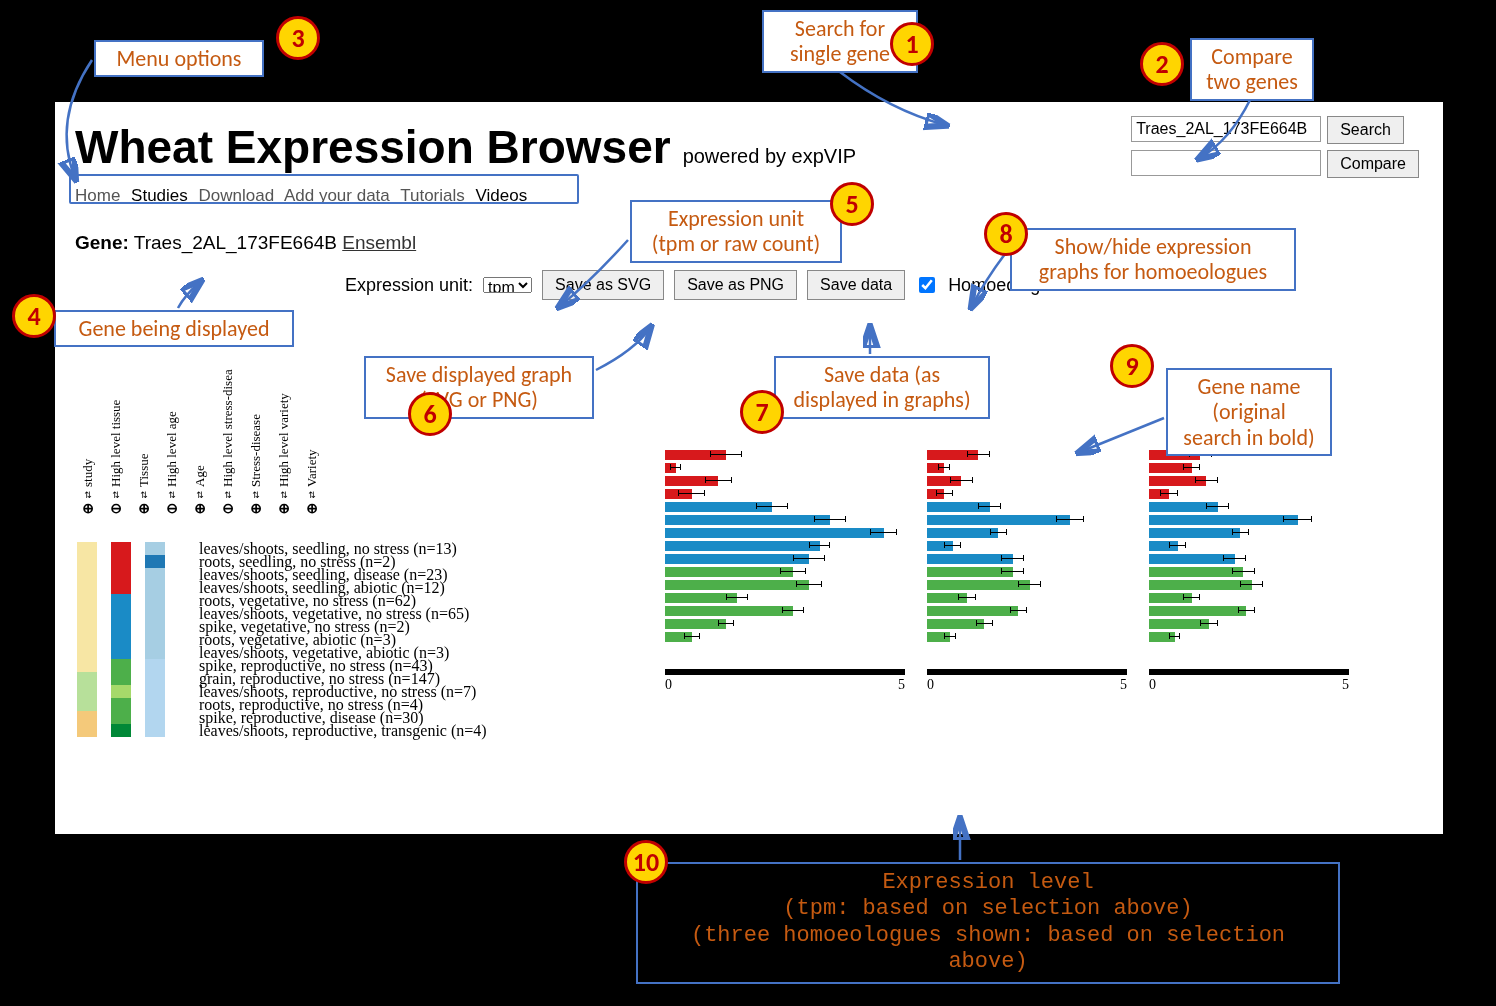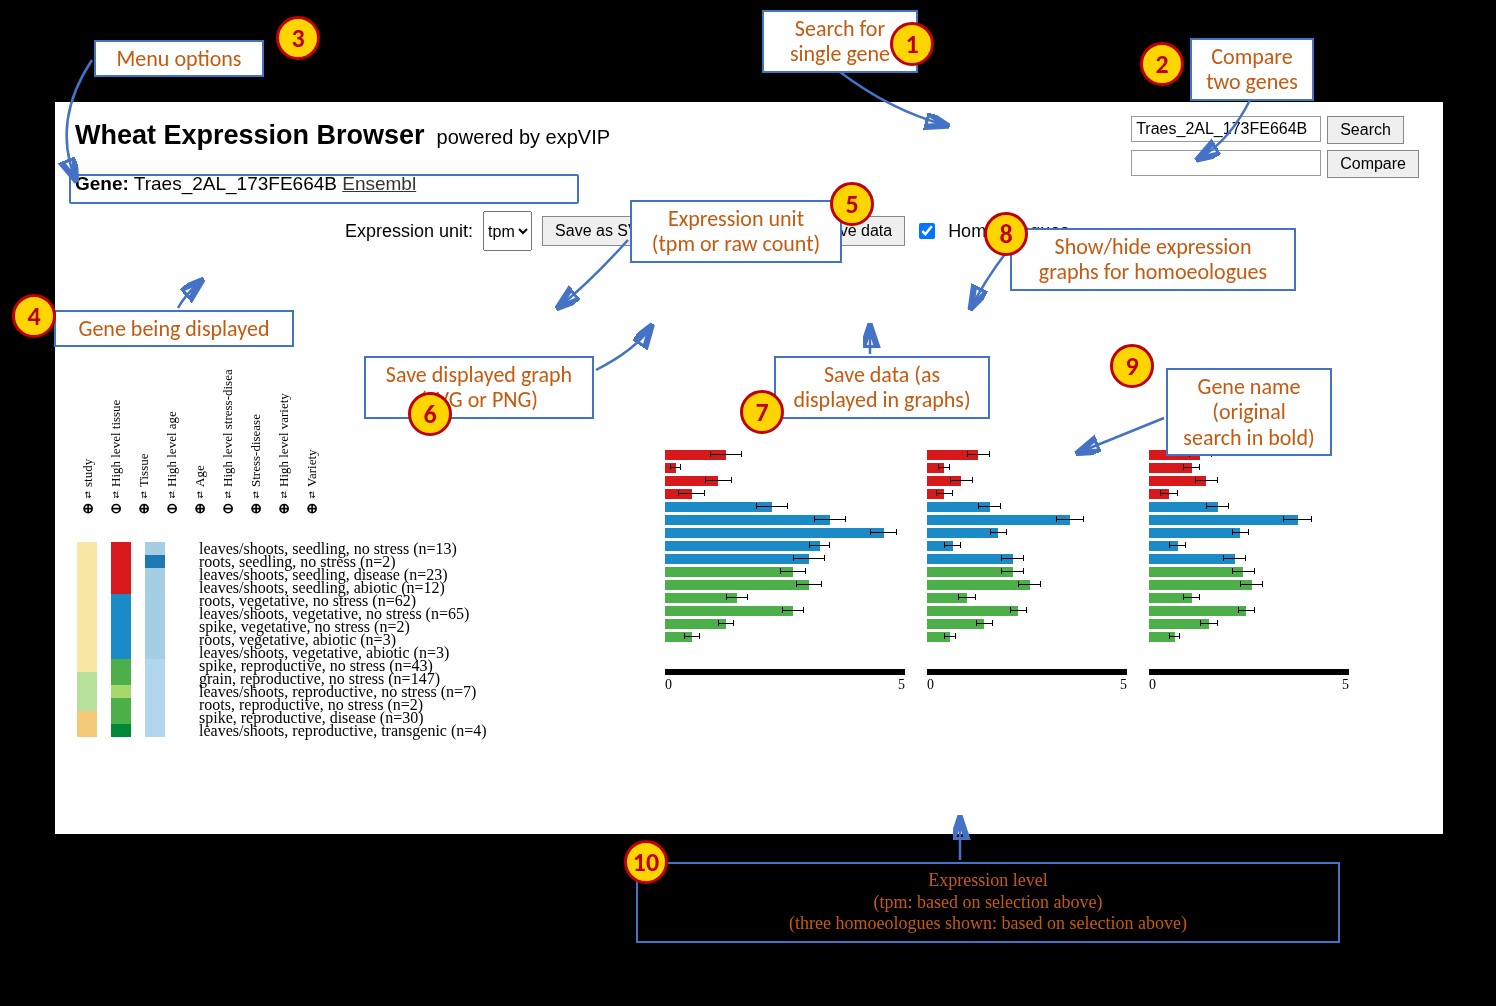--- a/index.html
+++ b/index.html
@@ -15,21 +15,21 @@
   .app-window {
     position: absolute;
     left: 55px;
     top: 102px;
     width: 1388px;
     height: 732px;
     background: #fff;
     overflow: hidden;
   }
   .title-row { padding: 18px 20px 8px 20px; }
-  .title-main { font-family: Verdana, Arial, sans-serif; font-size: 27px; font-weight: bold; display: inline; }
+  .title-main { font-family: Verdana, Arial, sans-serif; font-size: 46px; font-weight: bold; display: inline; }
   .title-sub { font-family: Verdana, Arial, sans-serif; font-size: 20px; font-weight: normal; display: inline; margin-left: 8px; }
   .nav-row { padding: 4px 20px 12px 20px; font-family: Verdana, Arial, sans-serif; font-size: 17px; }
   .nav-row a { color: #555; text-decoration: underline; margin-right: 6px; }
   .search-box {
     position: absolute;
     top: 14px;
     right: 24px;
     font-family: Arial, sans-serif;
     font-size: 16px;
   }
@@ -48,21 +48,21 @@
     height: 28px;
     padding: 2px 12px;
     background: #efefef;
     border: 1px solid #888;
     cursor: pointer;
   }
   .gene-row { padding: 14px 20px 6px 20px; font-size: 19px; font-family: Verdana, Arial, sans-serif; }
   .gene-row .lbl { font-weight: bold; }
   .gene-row a { color: #333; text-decoration: underline; text-align: right; }
   .controls-row { padding: 10px 20px 10px 290px; font-family: Verdana, Arial, sans-serif; font-size: 18px; display: flex; align-items: center; gap: 10px; }
-  .controls-row select { font-size: 16px; height: 40px; }
+  .controls-row select { font-size: 16px; height: 16px; }
   .controls-row button { font-family: Arial, sans-serif; font-size: 16px; height: 30px; padding: 2px 12px; background: #efefef; border: 1px solid #888; cursor: pointer; }
   .controls-row input[type=checkbox] { width: 16px; height: 16px; }
 
   
   .sort-area { position: absolute; left: 22px; top: 260px; display: flex; gap: 6px; }
   .sort-col { display: flex; flex-direction: column; align-items: center; width: 22px; }
   .sort-label { writing-mode: vertical-rl; transform: rotate(180deg); font-family: Georgia, serif; font-size: 13px; height: 125px; white-space: nowrap; text-align: left; }
   .sort-icons { display: flex; flex-direction: column; align-items: center; gap: 2px; font-size: 11px; line-height: 1; margin-top: 4px; }
   .sort-icons .arrow { font-size: 9px; }
   .sort-icons .pm { font-size: 14px; font-weight: bold; }
@@ -123,41 +123,49 @@
     display: flex; align-items:center; justify-content:center;
     z-index: 60;
   }
   svg.arrow { position:absolute; z-index:40; pointer-events:none; }
   svg.arrow path { stroke:#4472c4; stroke-width:2.5; fill:none; }
   .bigcallout {
     position:absolute;
     border: 2px solid #4472c4;
     background: transparent;
     color: #c55a11;
-    font-family: Liberation Serif, serif;
-    font-size: 18px;
+    font-family: Liberation Mono, monospace;
+    font-size: 22px;
     text-align: center;
     padding: 6px 12px;
     line-height: 1.2;
   }
   
   .menu-highlight { position:absolute; border:2px solid #4472c4; border-radius:2px; background:transparent; z-index:1; }
 </style>
 </head>
 <body>
 
 <div class="app-window">
 
   <div class="menu-highlight" style="left:14px; top:72px; width:510px; height:30px;"></div>
 
   <div class="title-row">
     <span class="title-main">Wheat Expression Browser</span>
     <span class="title-sub">powered by expVIP</span>
   </div>
 
+  <div class="nav-row">
+    <a>Home</a>
+    <a style="color:#000; font-weight:normal;">Studies</a>
+    <a>Download</a>
+    <a>Add your data</a>
+    <a>Tutorials</a>
+    <a style="color:#000;">Videos</a>
+  </div>
 
   <div class="search-box">
     <div style="display:flex; gap:6px;">
       <input type="text" value="Traes_2AL_173FE664B" style="">
       <button>Search</button>
     </div>
     <div style="display:flex; gap:6px; margin-top:4px;">
       <input type="text" value="" style="">
       <button>Compare</button>
     </div>
@@ -307,21 +315,21 @@
         <div>leaves/shoots, seedling, disease (n=23)</div>
         <div>leaves/shoots, seedling, abiotic (n=12)</div>
         <div>roots, vegetative, no stress (n=62)</div>
         <div>leaves/shoots, vegetative, no stress (n=65)</div>
         <div>spike, vegetative, no stress (n=2)</div>
         <div>roots, vegetative, abiotic (n=3)</div>
         <div>leaves/shoots, vegetative, abiotic (n=3)</div>
         <div>spike, reproductive, no stress (n=43)</div>
         <div>grain, reproductive, no stress (n=147)</div>
         <div>leaves/shoots, reproductive, no stress (n=7)</div>
-        <div>roots, reproductive, no stress (n=2)</div>
+        <div>roots, reproductive, no stress (n=4)</div>
         <div>spike, reproductive, disease (n=30)</div>
         <div>leaves/shoots, reproductive, transgenic (n=4)</div>
       </div>
   </div>
 
   <div class="charts-area">
     <div class="chart-row" id="chart-row">
         <div class="chart c1">
           <div class="bars">
             <div class="bar-row">

